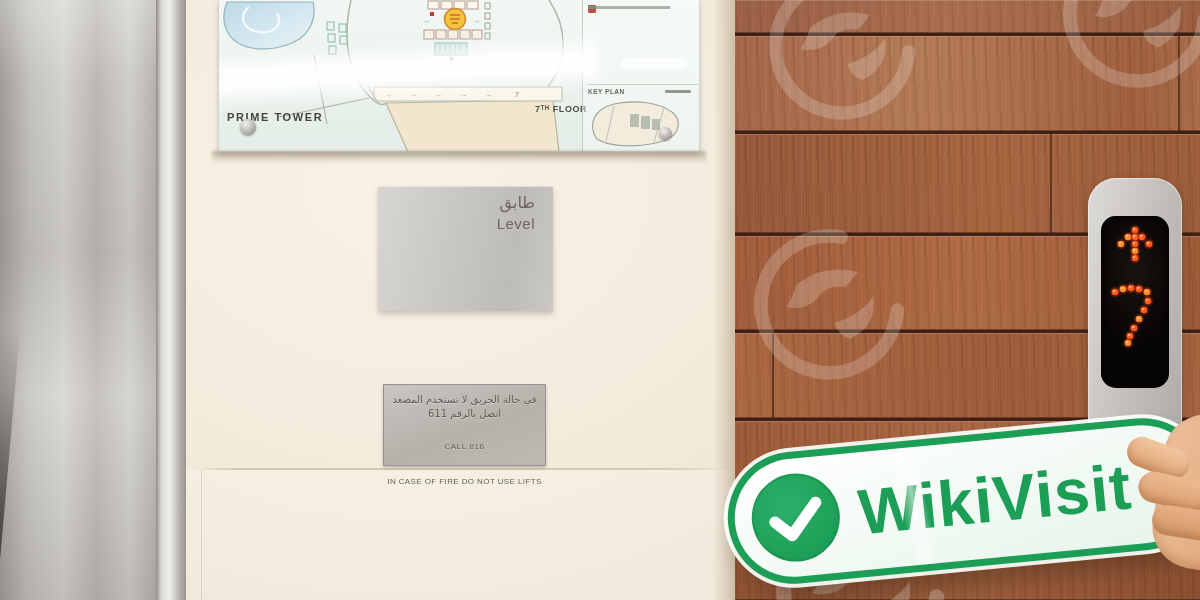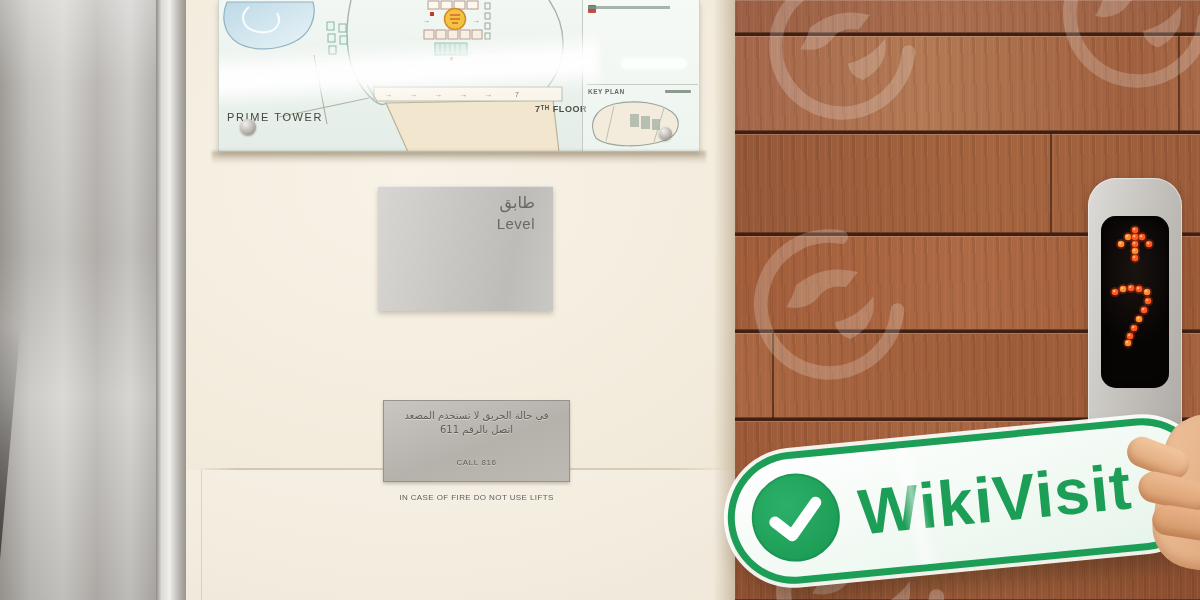--- a/index.html
+++ b/index.html
@@ -53,21 +53,21 @@
 
   
   .map-sign{left:218px;top:0;width:482px;height:152px;overflow:hidden;
     background:linear-gradient(180deg,#f2f7f3,#e4ede7);
     border:1px solid #ccd6cd;border-top:none;box-shadow:0 3px 5px rgba(130,115,90,.35);}
   .sign-shadow{left:212px;top:151px;width:494px;height:13px;
     background:linear-gradient(180deg,rgba(115,98,70,.40),rgba(115,98,70,0));filter:blur(1.5px);}
   .plan-svg{left:0;top:0;width:363px;height:152px;}
   .pa{font:8px "Liberation Sans",sans-serif;fill:#8a958a;}
   .pnum{font:7px "Liberation Sans",sans-serif;fill:#a05a48;}
-  .prime-tower{left:8px;top:111px;font-size:11px;font-weight:normal;letter-spacing:1.6px;color:#43463f;}
+  .prime-tower{left:8px;top:111px;font-size:11px;font-weight:bold;letter-spacing:1.6px;color:#43463f;}
   .floor-label{left:316px;top:104px;font-size:9px;font-weight:bold;letter-spacing:.6px;color:#4b4e46;}
   .legend{left:363px;top:0;width:119px;height:152px;border-left:1px solid #c2cdc4;background:rgba(252,255,252,.40);}
   .legend-rows{left:5px;top:5px;width:110px;}
   .legend-row{position:relative;display:flex;align-items:flex-start;gap:3px;margin-bottom:2.8px;}
   .legend-ic{display:block;width:8px;height:8px;border-radius:2px;flex:0 0 auto;}
   .legend-bars{display:block;flex:1;}
   .legend-bars i{display:block;height:2.5px;background:#7d8b81;width:58px;margin:1px 0 2px;border-radius:1px;}
   .legend-bars i+i{background:#a7b4a9;width:74px;margin-left:8px;}
   .legend-smudge{left:38px;top:58px;width:66px;height:11px;background:#fdfffd;border-radius:5px;filter:blur(1.5px);}
   .legend-div{left:4px;top:84px;width:111px;height:1px;background:#c2cdc4;}
@@ -83,21 +83,21 @@
   
   .level-sign{left:378px;top:186px;width:175px;height:125px;
     background:linear-gradient(100deg,#d8d6d3 0%,#c8c6c3 45%,#bebcb9 75%,#cac8c5 100%);
     box-shadow:0 3px 5px rgba(120,105,85,.35),inset 0 1px 0 rgba(255,255,255,.5);}
   .lv-ar{right:18px;top:7px;font-family:"DejaVu Sans",sans-serif;font-size:16px;color:#6d6761;}
   .lv-en{right:18px;top:29px;font-size:15px;letter-spacing:.5px;color:#6d6761;}
   .lv-val{left:18px;top:40px;font-size:97px;line-height:1;font-weight:400;letter-spacing:11px;color:#45413d;
     text-shadow:0 1px 1px rgba(255,255,255,.35);}
 
   
-  .fire-plaque{left:383px;top:400px;width:187px;height:82px;text-align:center;color:#615c54;
+  .fire-plaque{left:383px;top:384px;width:163px;height:82px;text-align:center;color:#615c54;
     background:linear-gradient(160deg,#c9c6c1 0%,#b5b1ab 55%,#beb9b3 100%);
     border:1px solid #96928c;box-shadow:0 2px 3px rgba(110,100,85,.35);
     text-shadow:0 1px 0 rgba(255,255,255,.35);}
   .fp-ar1{left:0;right:0;top:9px;font-family:"DejaVu Sans",sans-serif;font-size:10px;}
   .fp-ar2{left:0;right:0;top:23px;font-family:"DejaVu Sans",sans-serif;font-size:10px;}
   .fp-en1{left:0;right:0;top:44px;font-size:8px;letter-spacing:.4px;margin-top:48px;}
   .fp-en2{left:0;right:0;top:57px;font-size:8px;letter-spacing:.6px;}
 
   
   .led-panel{left:1088px;top:178px;width:94px;height:278px;border-radius:28px;

